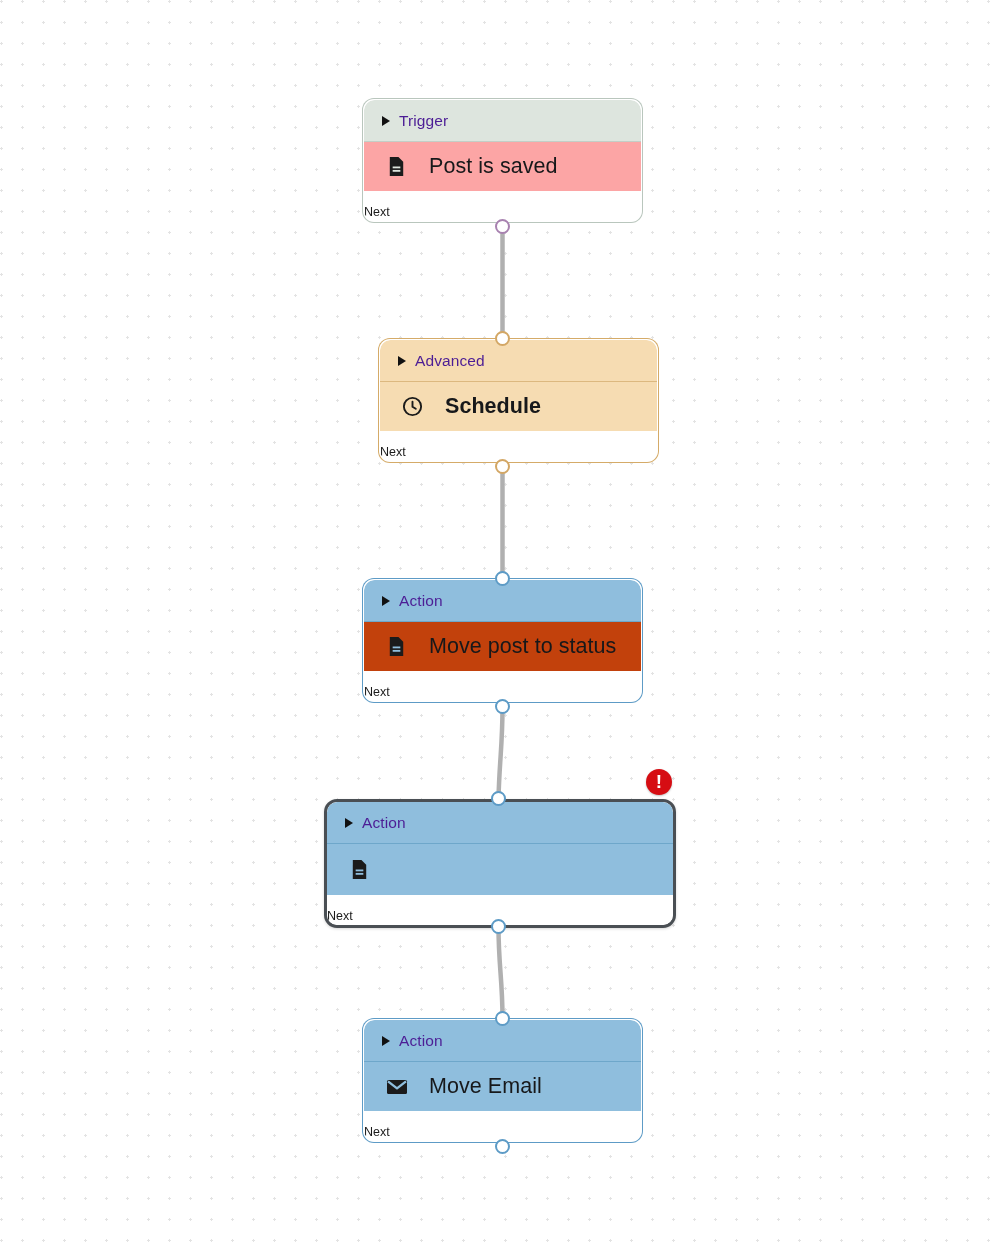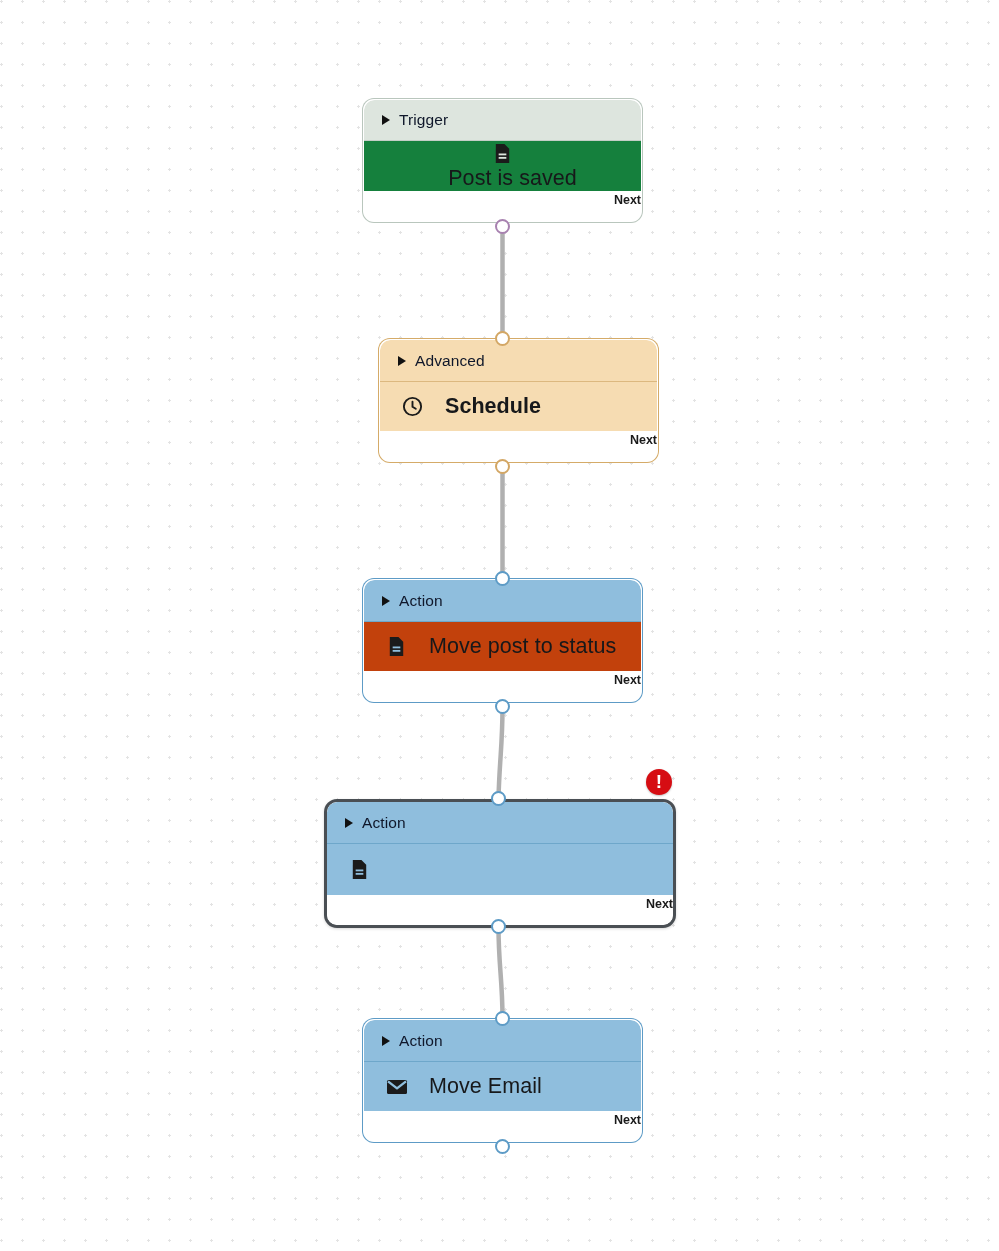--- a/index.html
+++ b/index.html
@@ -53,21 +53,21 @@
     display: flex;
     flex-direction: column;
   }
 
   .node-header {
     height: 41px;
     display: flex;
     align-items: center;
     padding-left: 18px;
     font-size: 15.5px;
-    color: #0f172a;
+    color: #4c1d95;
     letter-spacing: .1px;
   }
 
   .caret {
     width: 0; height: 0;
     border-left: 8px solid #111111;
     border-top: 5.5px solid transparent;
     border-bottom: 5.5px solid transparent;
     margin-right: 9px;
     flex: none;
@@ -100,25 +100,24 @@
     color: #17181a;
     letter-spacing: .05px;
     white-space: nowrap;
   }
 
   .node-footer {
     height: 30px;
     background: #ffffff;
     display: flex;
     align-items: flex-start;
-    justify-content: flex-end;
+    justify-content: flex-start;
     font-size: 12.5px;
     color: #1a1a1a;
-    padding-top: 2px;
-    font-weight: bold;
+    padding-top: 14px;
   }
 
   
   .node.selected {
     border: 3px solid #4a4f54;
     border-radius: 13px;
     box-shadow: 0 1px 3px rgba(0,0,0,.16);
   }
   .node.selected .node-inner { border-radius: 10px; }
 
@@ -171,21 +170,21 @@
     <path d="M 498.5 927 C 498.5 965, 502.5 980, 502.5 1018" stroke="#b0b0b0" stroke-width="4.5" fill="none" stroke-linecap="round"></path>
   </svg>
 
   <div class="node plain" style="left:363px; top:99px; width:279px; height:123px; box-shadow:0 0 0 1px #b9c6bd;">
     <div class="node-inner">
       <div class="node-header" style="background:#dde5de;">
         <span class="caret"></span>
         <span>Trigger</span>
       </div>
       <div class="node-divider" style="background:#c3cec6;"></div>
-      <div class="node-body" style="background:#15803d;flex-direction:column;">
+      <div class="node-body" style="background:#fca5a5;">
         <span class="node-icon">
           <svg width="23" height="23" viewBox="0 0 24 24" fill="#1b1b1b">
             <path d="M5 2h9l5 5v15H5z"></path>
             <rect x="8" y="12" width="8" height="1.9" fill="#dde5de"></rect>
             <rect x="8" y="15.6" width="8" height="1.9" fill="#dde5de"></rect>
           </svg>
         </span>
         <span class="node-title">Post is saved</span>
       </div>
       <div class="node-footer">

